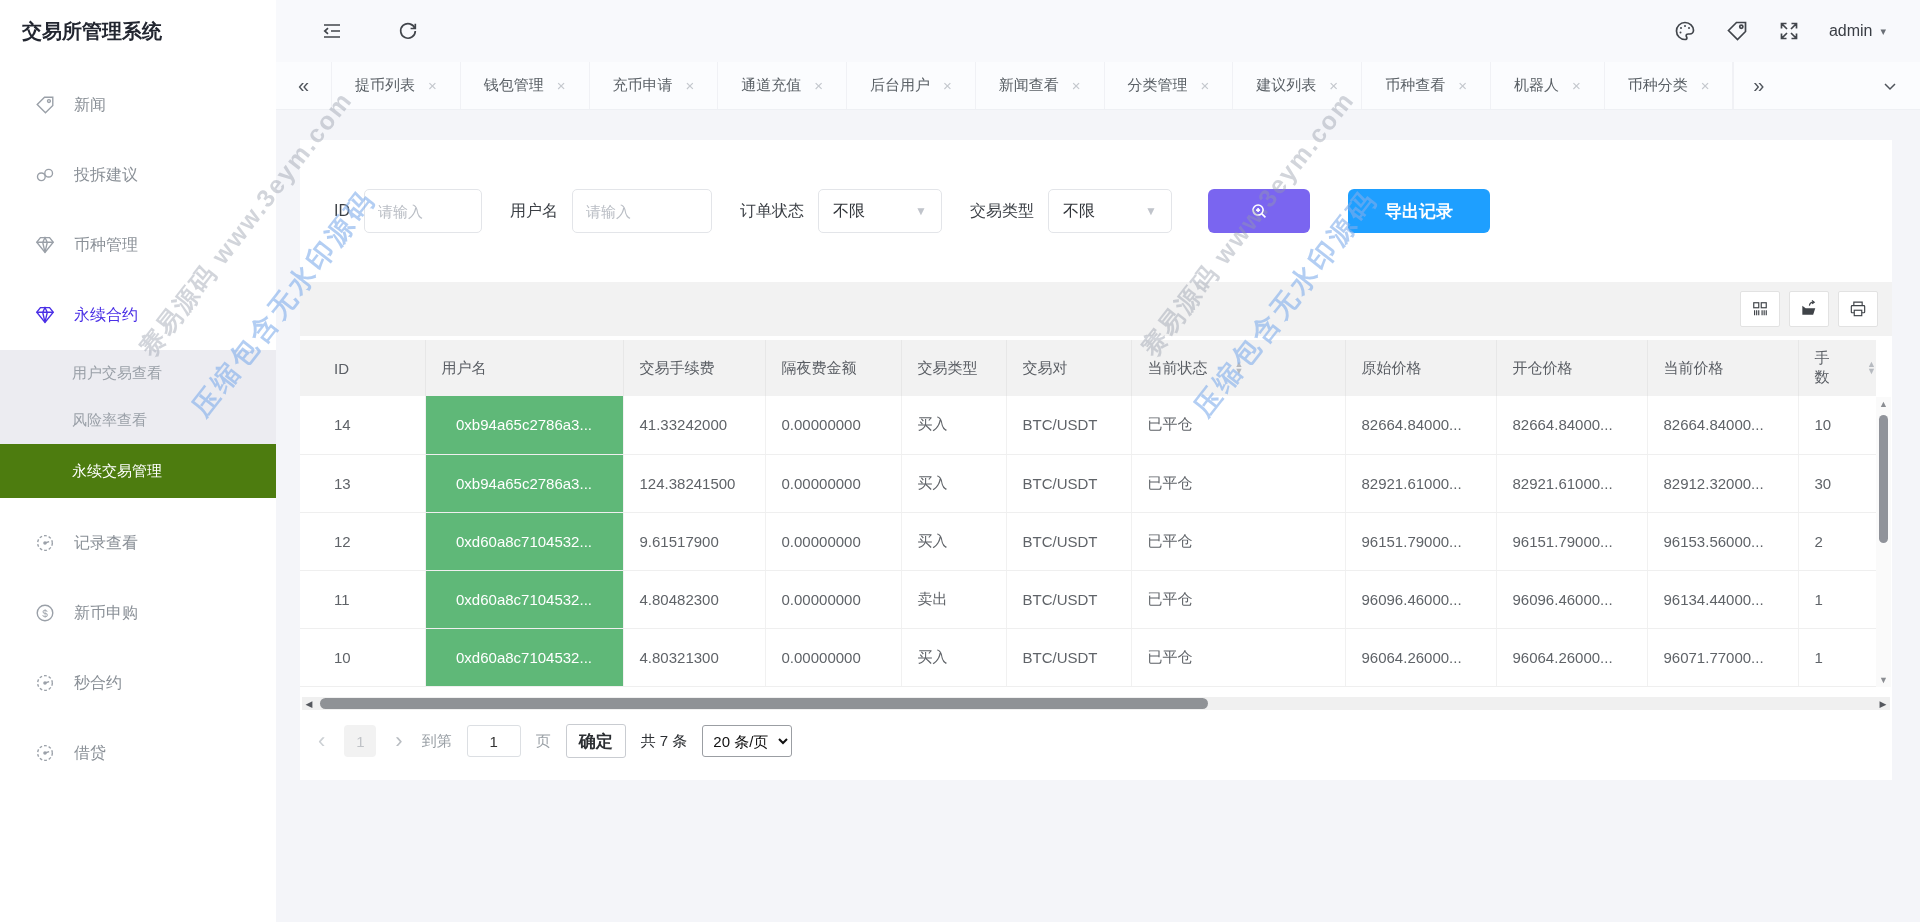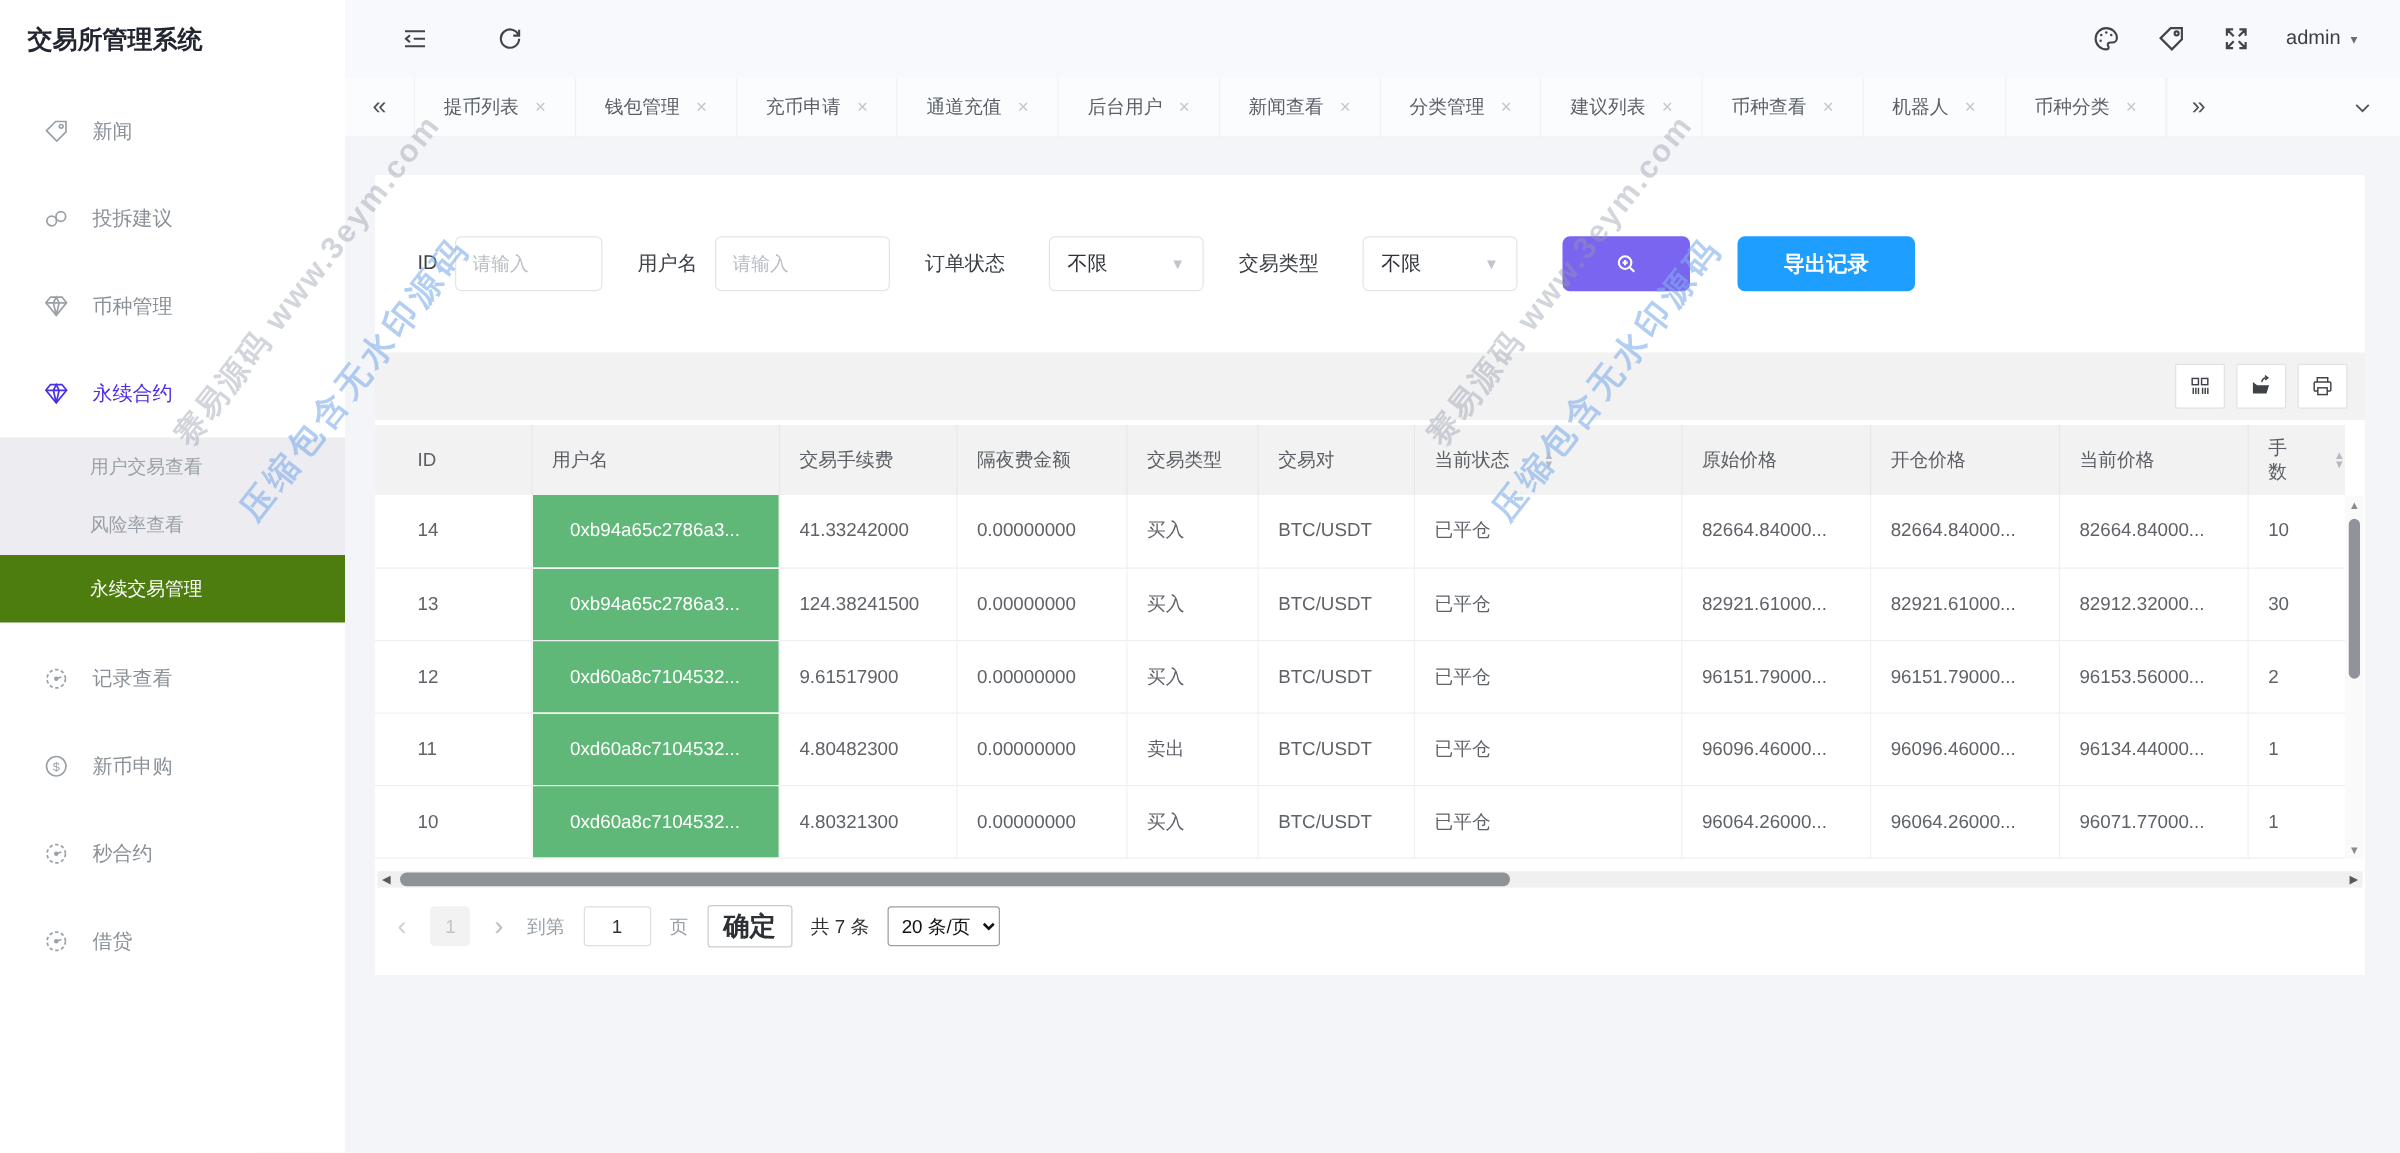--- a/index.html
+++ b/index.html
@@ -54,21 +54,21 @@
   
   .filter-row { position:absolute; top:48px; left:34px; height:46px; display:flex; align-items:center; }
   .f-label { font-size:16px; color:#3c4046; margin-right:14px; }
   .f-input { width:118px; height:44px; border:1px solid #e3e5e9; border-radius:5px;
     padding:0 13px; font-size:15px; color:#a21caf; outline:none; margin-right:28px;
     font-family:inherit; }
   .f-input.wide { width:140px; }
   .f-input::placeholder { color:#b9bdc4; }
   .f-select { width:124px; height:44px; border:1px solid #e3e5e9; border-radius:5px;
     display:flex; align-items:center; justify-content:space-between; padding:0 14px;
-    margin-right:28px; cursor:pointer;margin-left:21px; }
+    margin-right:28px; cursor:pointer; }
   .f-select .val { font-size:16px; color:#2f3338; }
   .f-select .caret { color:#c0c4cb; font-size:12px; }
   .btn-search { width:102px; height:44px; background:#7a65f0; border:none; border-radius:6px;
     display:flex; align-items:center; justify-content:center; cursor:pointer; margin-left:8px; }
   .btn-search svg { stroke:#fff; fill:none; stroke-width:1.8; }
   .btn-export { width:142px; height:44px; background:#1e9fff; color:#fff; border:none; border-radius:6px;
     font-size:17px; font-weight:700; cursor:pointer; margin-left:38px; font-family:inherit; }
 
   
   .toolbar { position:absolute; top:142px; left:0; right:0; height:54px; background:#f2f2f2;
@@ -109,21 +109,21 @@
   
   .pager { position:absolute; top:584px; left:14px; display:flex; align-items:center; gap:15px; }
   .pg-arrow { font-size:22px; color:#ccd0d4; cursor:pointer; padding:0 4px; }
   .pg-arrow.next { color:#b9bdc2; }
   .pg-page { width:32px; height:32px; background:#f2f2f2; border-radius:4px; color:#c0c3c7;
     font-size:15px; display:flex; align-items:center; justify-content:center; cursor:pointer; }
   .pg-text { font-size:15px; color:#9aa0a6; }
   .pg-input { width:54px; height:32px; border:1px solid #dcdfe3; border-radius:3px; text-align:center;
     font-size:15px; color:#333; outline:none; font-family:inherit; }
   .pg-confirm { min-width:58px; height:34px; background:#fff; border:1px solid #c9ccd1; border-radius:3px;
-    font-size:21px; color:#2c2f33; font-weight:700; cursor:pointer; padding:0 12px; font-family:inherit; }
+    font-size:17px; color:#2c2f33; font-weight:700; cursor:pointer; padding:0 12px; font-family:inherit; }
   .pg-total { font-size:15px; color:#2c2f33; }
   .pg-select { height:32px; border:1px solid #9b9ea3; border-radius:3px; font-size:15px; color:#111;
     padding:0 6px; background:#fff; font-family:inherit; }
 
   
   .wm-line { position:absolute; white-space:nowrap; pointer-events:none; z-index:60;
     font-weight:700; transform:rotate(-52deg); transform-origin:left bottom; }
   .wm-gray { color:rgba(148,156,170,0.42); font-size:25px; letter-spacing:2px; }
   .wm-blue { color:rgba(128,173,235,0.60); font-size:27px; letter-spacing:4px; }
 </style>

